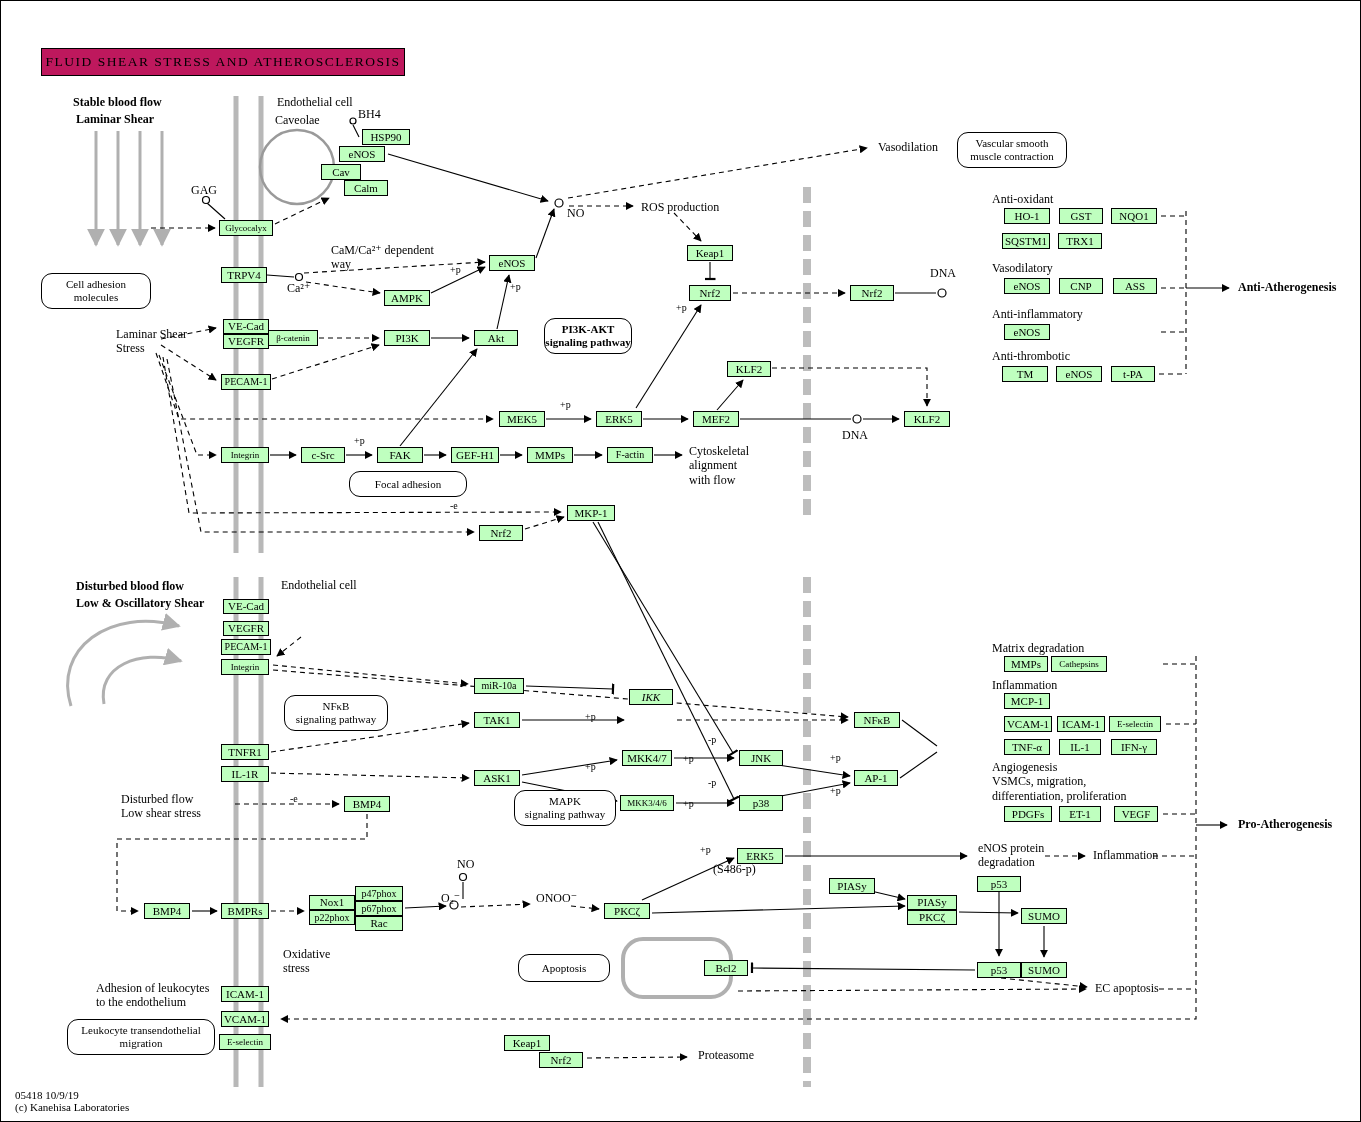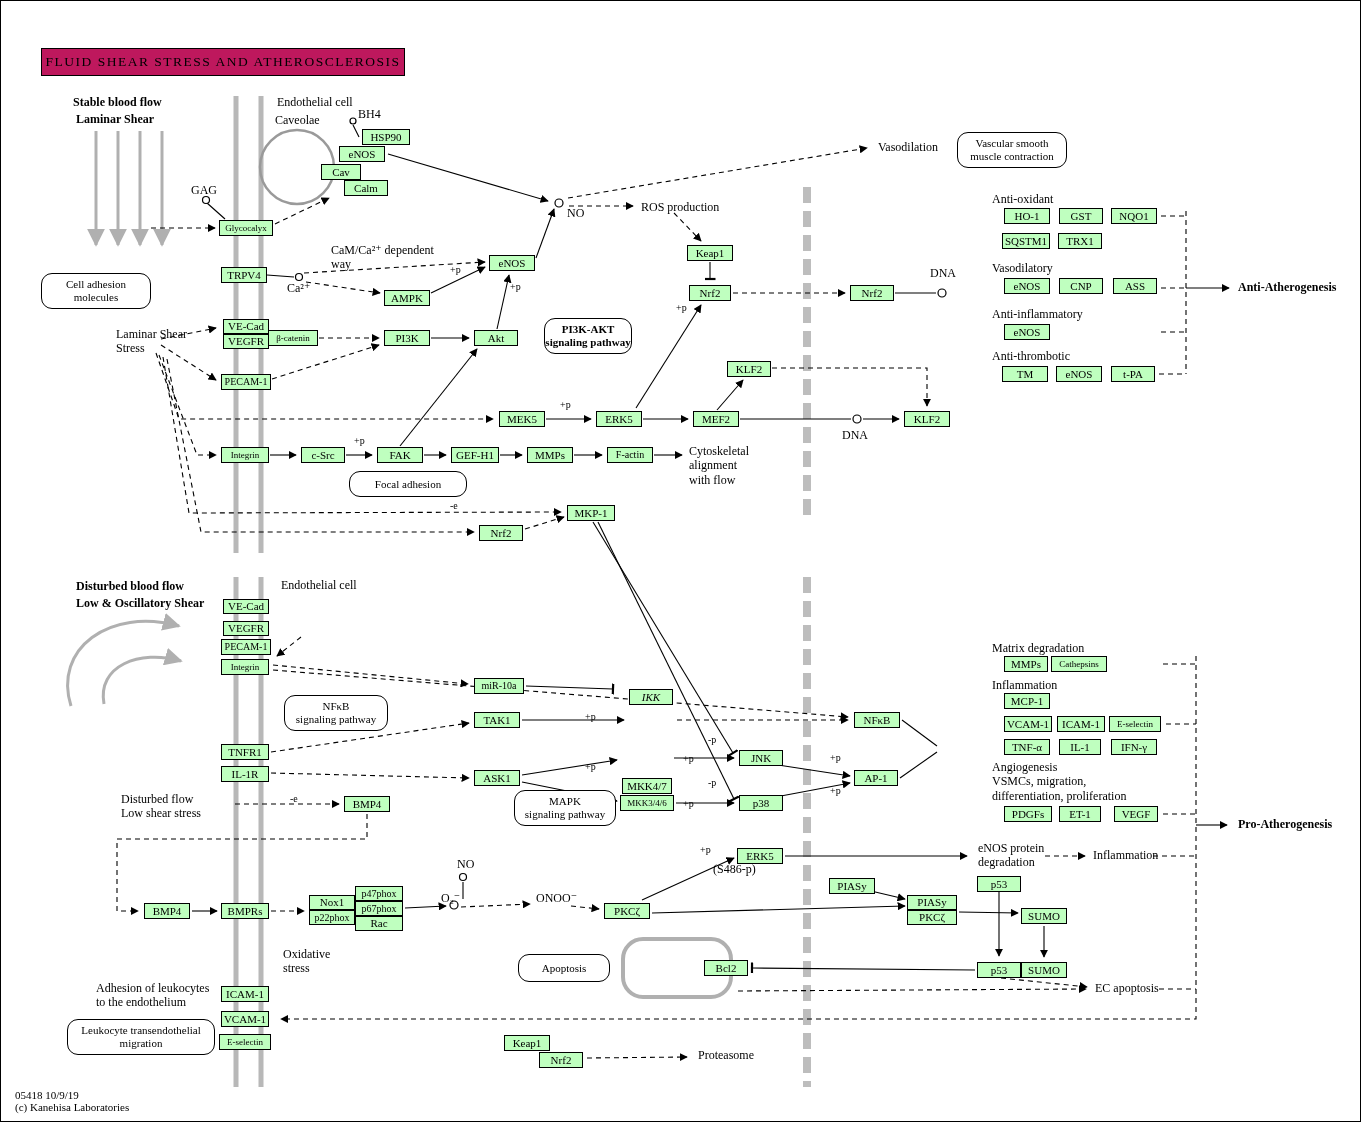--- a/index.html
+++ b/index.html
@@ -216,21 +216,21 @@
       <div class="node" style="left: 478px; top: 524px; width: 44px; height: 16px;">Nrf2</div>
       <div class="node" style="left: 222px; top: 598px; width: 46px; height: 15px;">VE-Cad</div>
       <div class="node" style="left: 222px; top: 620px; width: 46px; height: 15px;">VEGFR</div>
       <div class="node" style="left: 220px; top: 638px; width: 50px; height: 16px; font-size: 10px;">PECAM-1</div>
       <div class="node" style="left: 220px; top: 658px; width: 48px; height: 16px; font-size: 9px;">Integrin</div>
       <div class="node" style="left: 473px; top: 677px; width: 50px; height: 16px; font-size: 10px;">miR-10a</div>
       <div class="node" style="left: 473px; top: 711px; width: 46px; height: 16px;">TAK1</div>
       <div class="node" style="left: 628px; top: 688px; width: 44px; height: 16px; font-style: italic;">IKK</div>
       <div class="node" style="left: 220px; top: 743px; width: 48px; height: 16px;">TNFR1</div>
       <div class="node" style="left: 220px; top: 765px; width: 48px; height: 16px;">IL-1R</div>
-      <div class="node" style="left: 621px; top: 749px; width: 50px; height: 16px; margin-top: 28px;">MKK4/7</div>
+      <div class="node" style="left: 621px; top: 749px; width: 50px; height: 16px;">MKK4/7</div>
       <div class="node" style="left: 738px; top: 749px; width: 44px; height: 16px;">JNK</div>
       <div class="node" style="left: 473px; top: 769px; width: 46px; height: 16px;">ASK1</div>
       <div class="node" style="left: 619px; top: 794px; width: 54px; height: 16px; font-size: 9px;">MKK3/4/6</div>
       <div class="node" style="left: 738px; top: 794px; width: 44px; height: 16px;">p38</div>
       <div class="node" style="left: 853px; top: 711px; width: 46px; height: 16px;">NFκB</div>
       <div class="node" style="left: 853px; top: 769px; width: 44px; height: 16px;">AP-1</div>
       <div class="node" style="left: 1003px; top: 655px; width: 44px; height: 16px;">MMPs</div>
       <div class="node" style="left: 1050px; top: 655px; width: 56px; height: 16px; font-size: 9px;">Cathepsins</div>
       <div class="node" style="left: 1003px; top: 692px; width: 46px; height: 16px;">MCP-1</div>
       <div class="node" style="left: 1003px; top: 715px; width: 48px; height: 16px;">VCAM-1</div>

